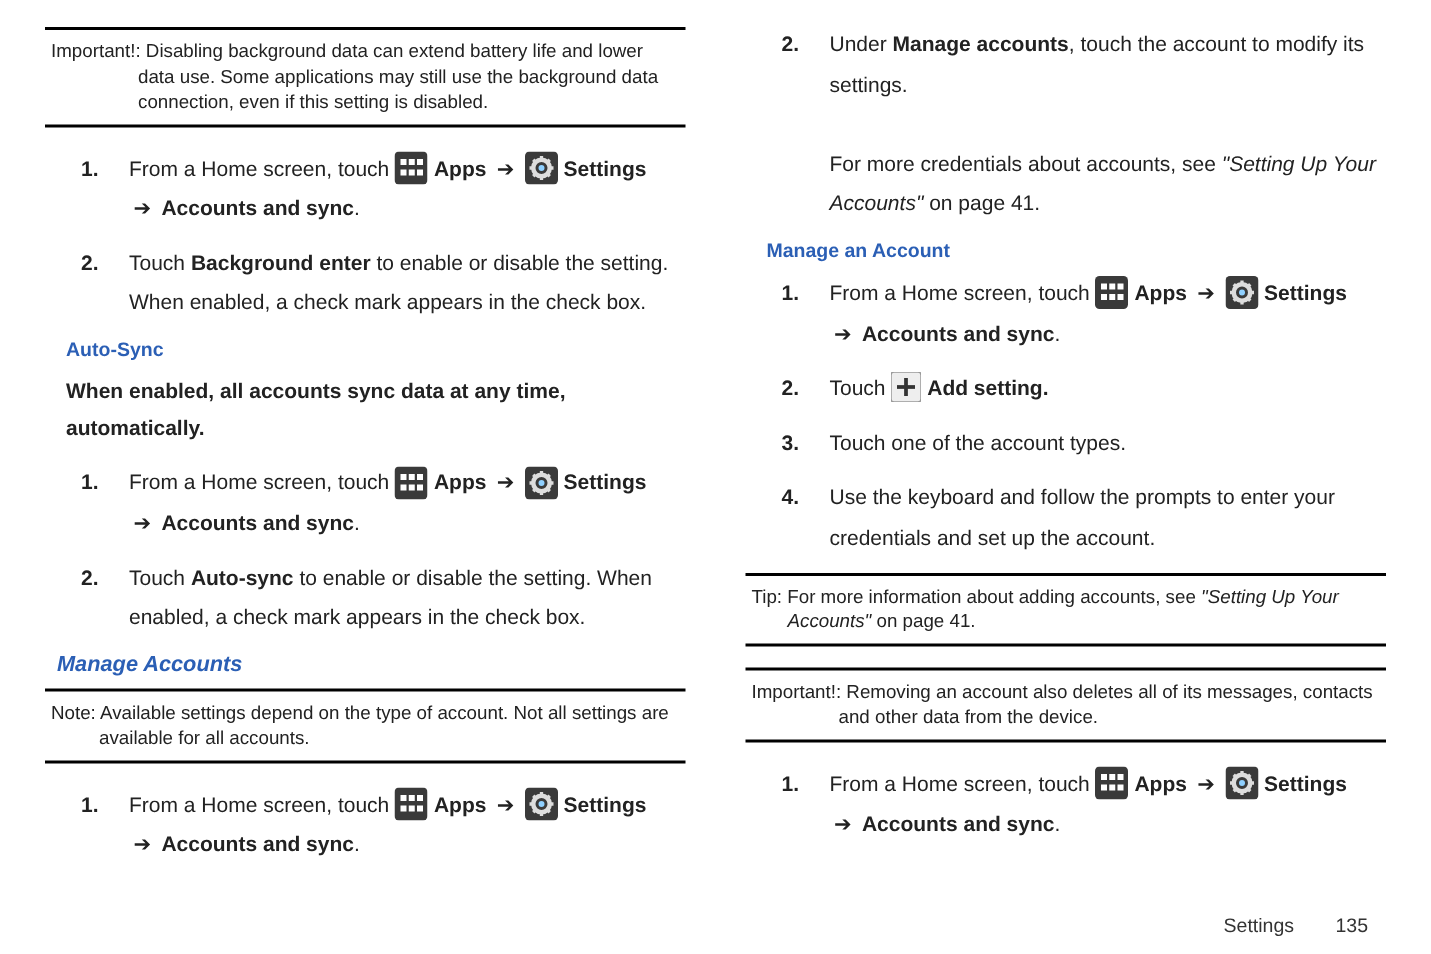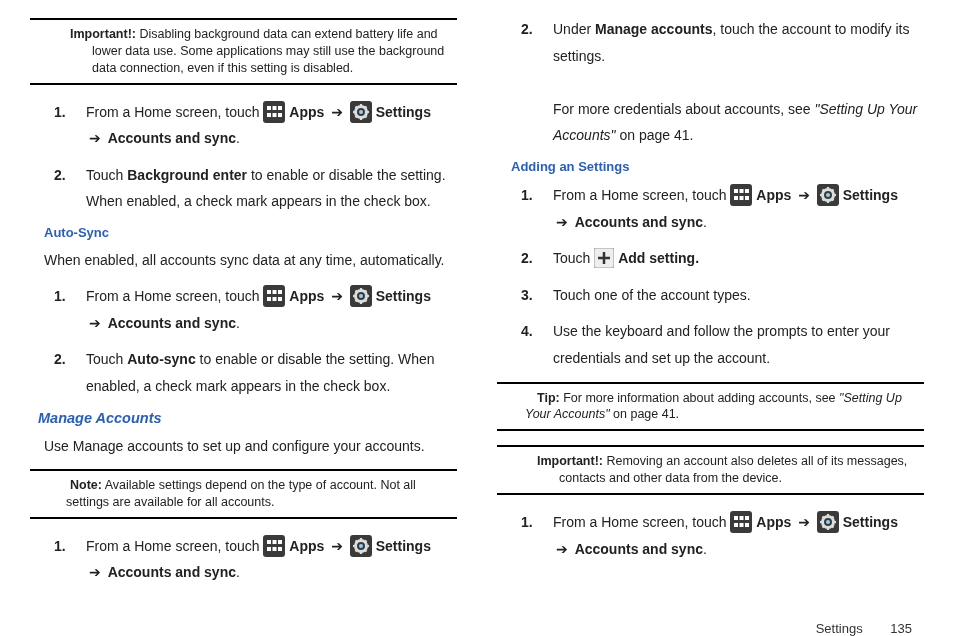--- a/index.html
+++ b/index.html
@@ -26,22 +26,21 @@
   }
   .note-box {
     border-top: 2px solid #000;
     border-bottom: 2px solid #000;
     padding: 6px 4px;
     margin: 8px 0 14px 0;
     font-size: 12.5px;
     line-height: 1.35;
   }
   .note-box .label {
-    font-weight: bold;
-    margin-left: 36px;
+    font-weight: normal;
   }
   .note-indent {
     display: block;
     padding-left: 58px;
     text-indent: -58px;
   }
   .tip-indent {
     display: block;
     padding-left: 24px;
     text-indent: -24px;
@@ -73,34 +72,35 @@
   .h-blue-italic {
     color: #2b5fb5;
     font-weight: bold;
     font-style: italic;
     font-size: 14.5px;
     margin: 10px 0 8px 8px;
   }
   .para {
     margin: 6px 0 10px 14px;
     line-height: 1.8;
+    font-weight: bold;
   }
   .bold { font-weight: bold; }
   .arrow { padding: 0 3px; }
   .italic { font-style: italic; }
   .icon {
     display: inline-block;
     vertical-align: middle;
     position: relative;
     top: -1px;
   }
   .icon svg { display: block; }
   .footer {
     position: absolute;
-    bottom: 0;
+    bottom: 12px;
     right: 42px;
     font-size: 13px;
     color: #333;
   }
   .footer .pnum {
     margin-left: 24px;
   }
 </style>
 </head>
 <body>
@@ -201,21 +201,20 @@
       </li>
       <li>
         <span class="num">2.</span>
         <span class="body">
           <span>Touch </span><span class="bold">Auto-sync</span><span> to enable or disable the setting. When enabled, a check mark appears in the check box.</span>
         </span>
       </li>
     </ul>
 
     <div class="h-blue-italic">Manage Accounts</div>
-    <div class="para">Use Manage accounts to set up and configure your accounts.</div>
 
     <div class="note-box">
       <span class="note-indent" style="padding-left:32px;text-indent:-32px;">
         <span class="label">Note:</span>
         <span>Available settings depend on the type of account. Not all settings are available for all accounts.</span>
       </span>
     </div>
 
     <ul class="ol">
       <li>
@@ -245,21 +244,21 @@
       <li>
         <span class="num">2.</span>
         <span class="body">
           <span>Under </span><span class="bold">Manage accounts</span><span>, touch the account to modify its settings.</span>
           <br><br>
           <span>For more credentials about accounts, see </span><span class="italic">"Setting Up Your Accounts"</span><span> on page 41.</span>
         </span>
       </li>
     </ul>
 
-    <div class="h-blue">Adding an Settings</div>
+    <div class="h-blue">Manage an Account</div>
 
     <ul class="ol">
       <li>
         <span class="num">1.</span>
         <span class="body">
           <span>From a Home screen, touch </span>
           <span class="icon"><svg width="22" height="22">
                 <use href="#ic-apps"></use>
               </svg></span>
           <span class="bold">Apps</span>

